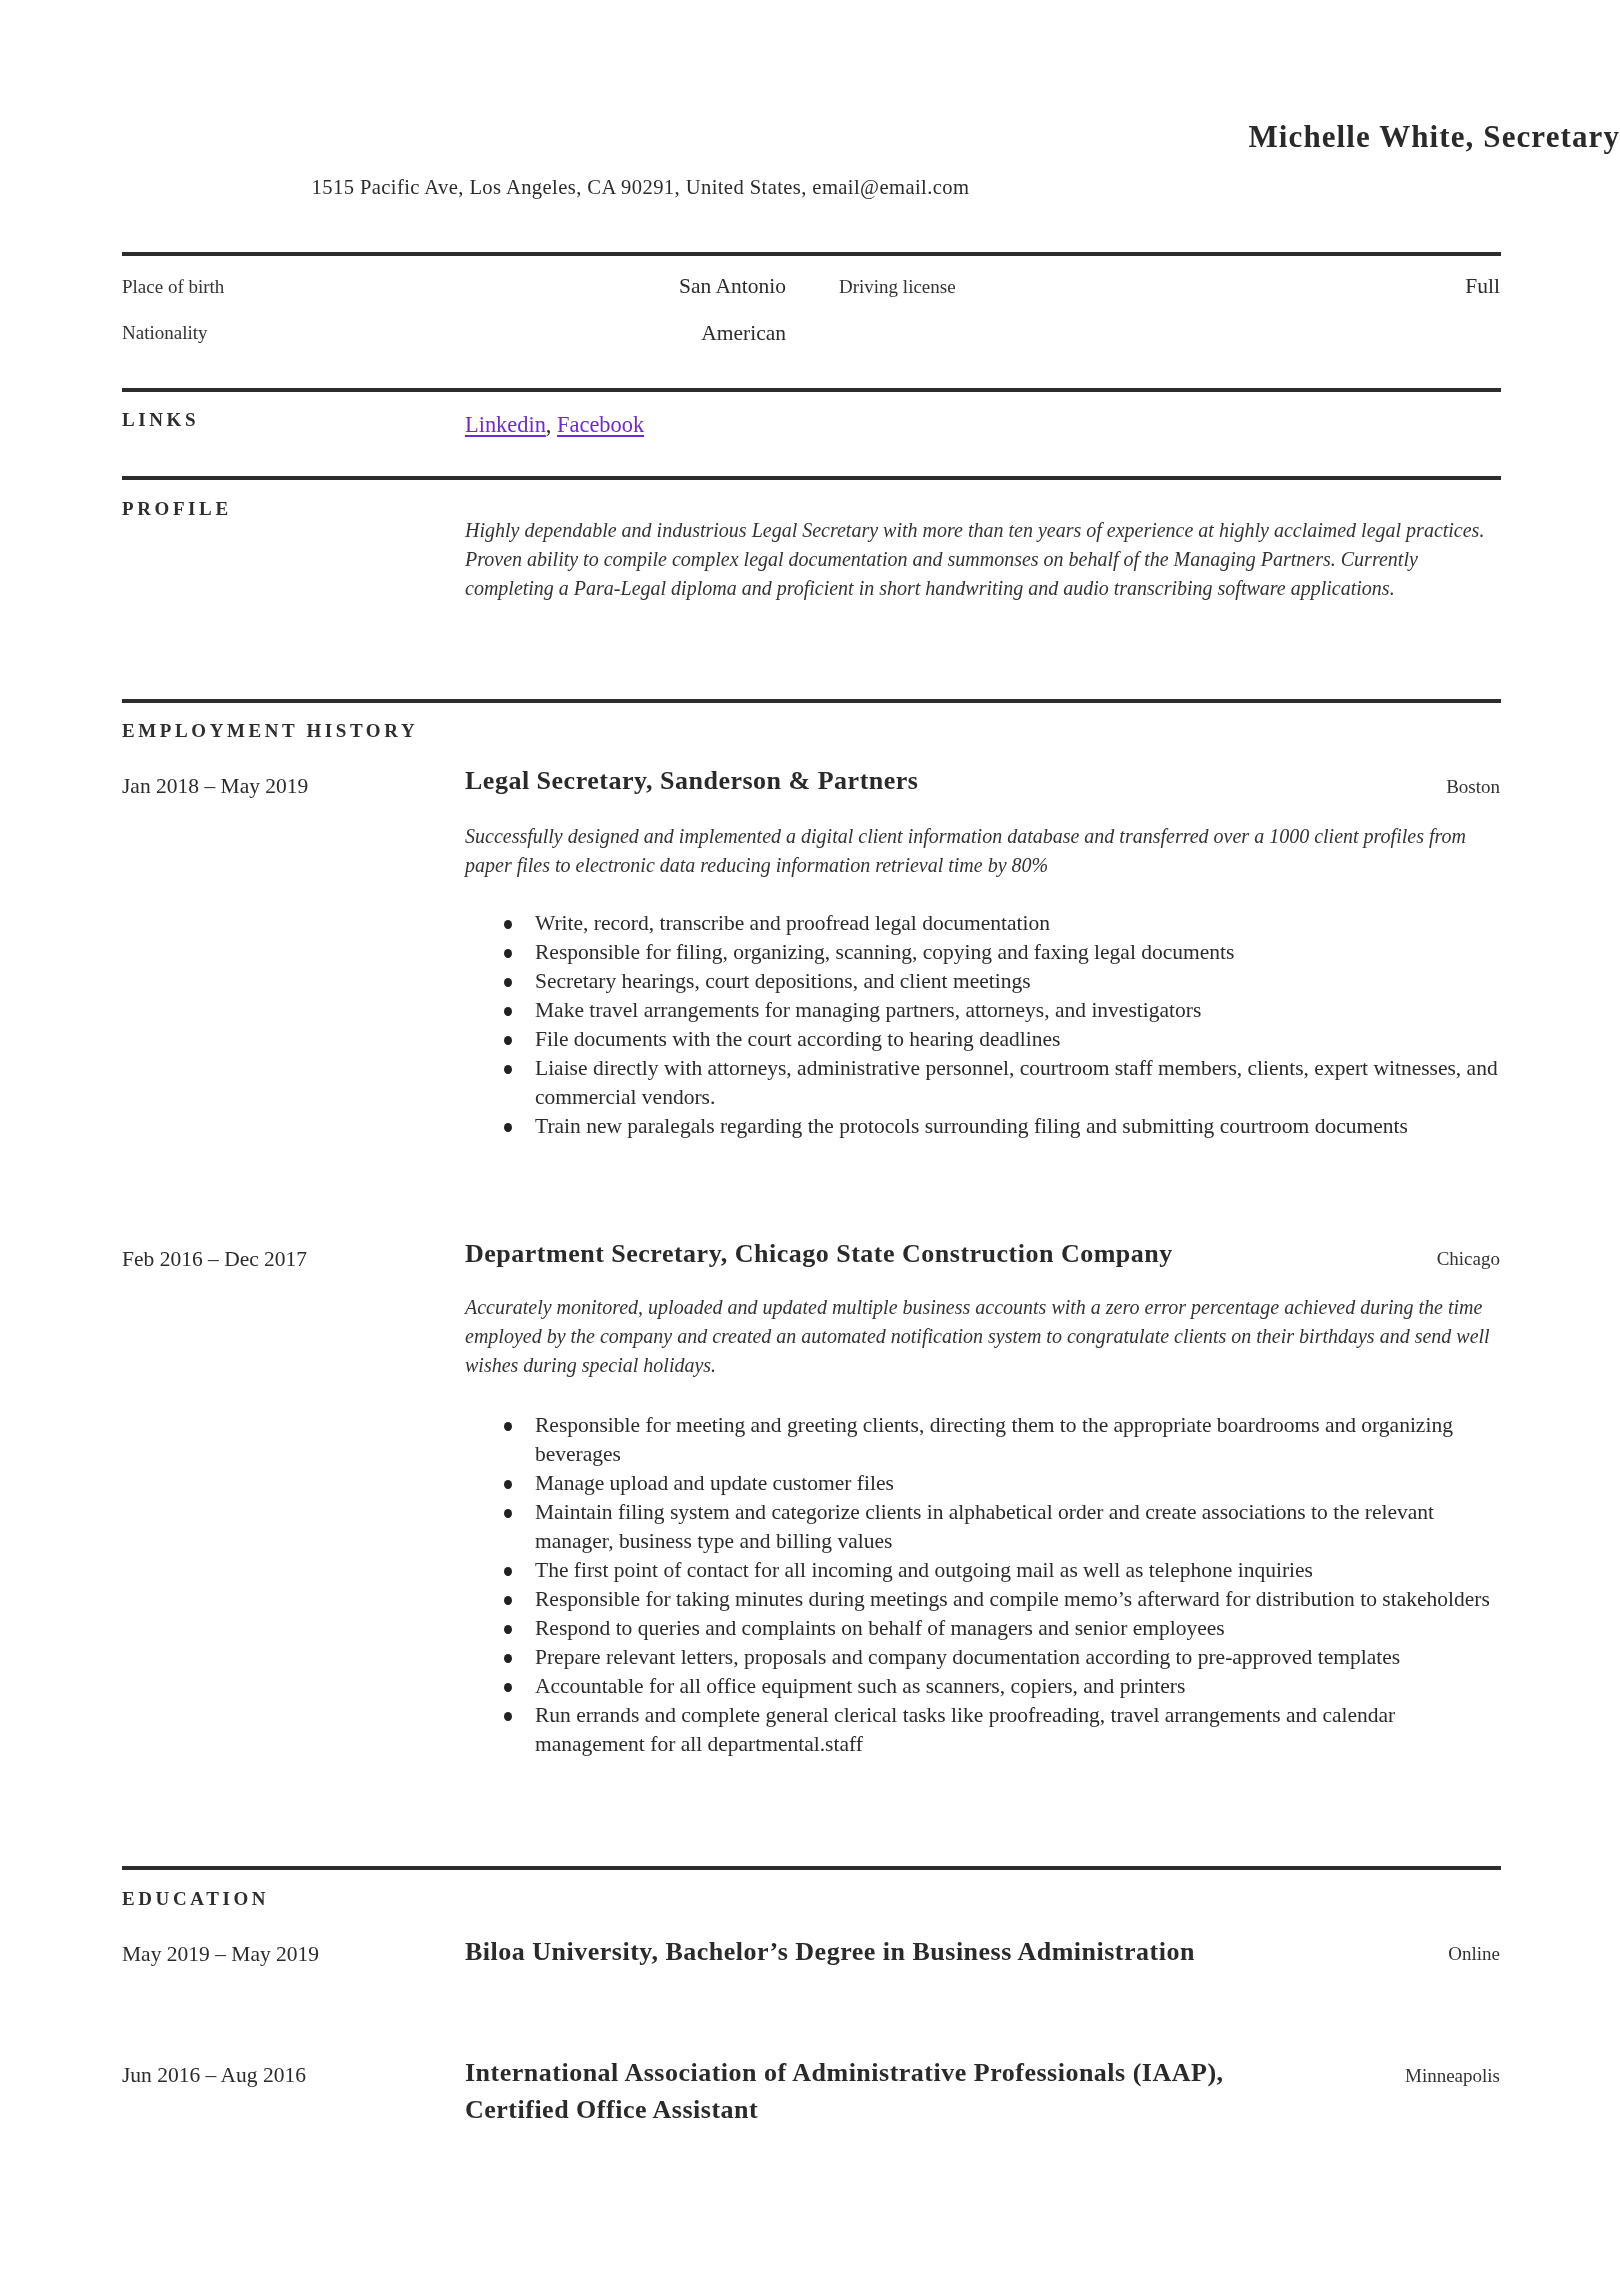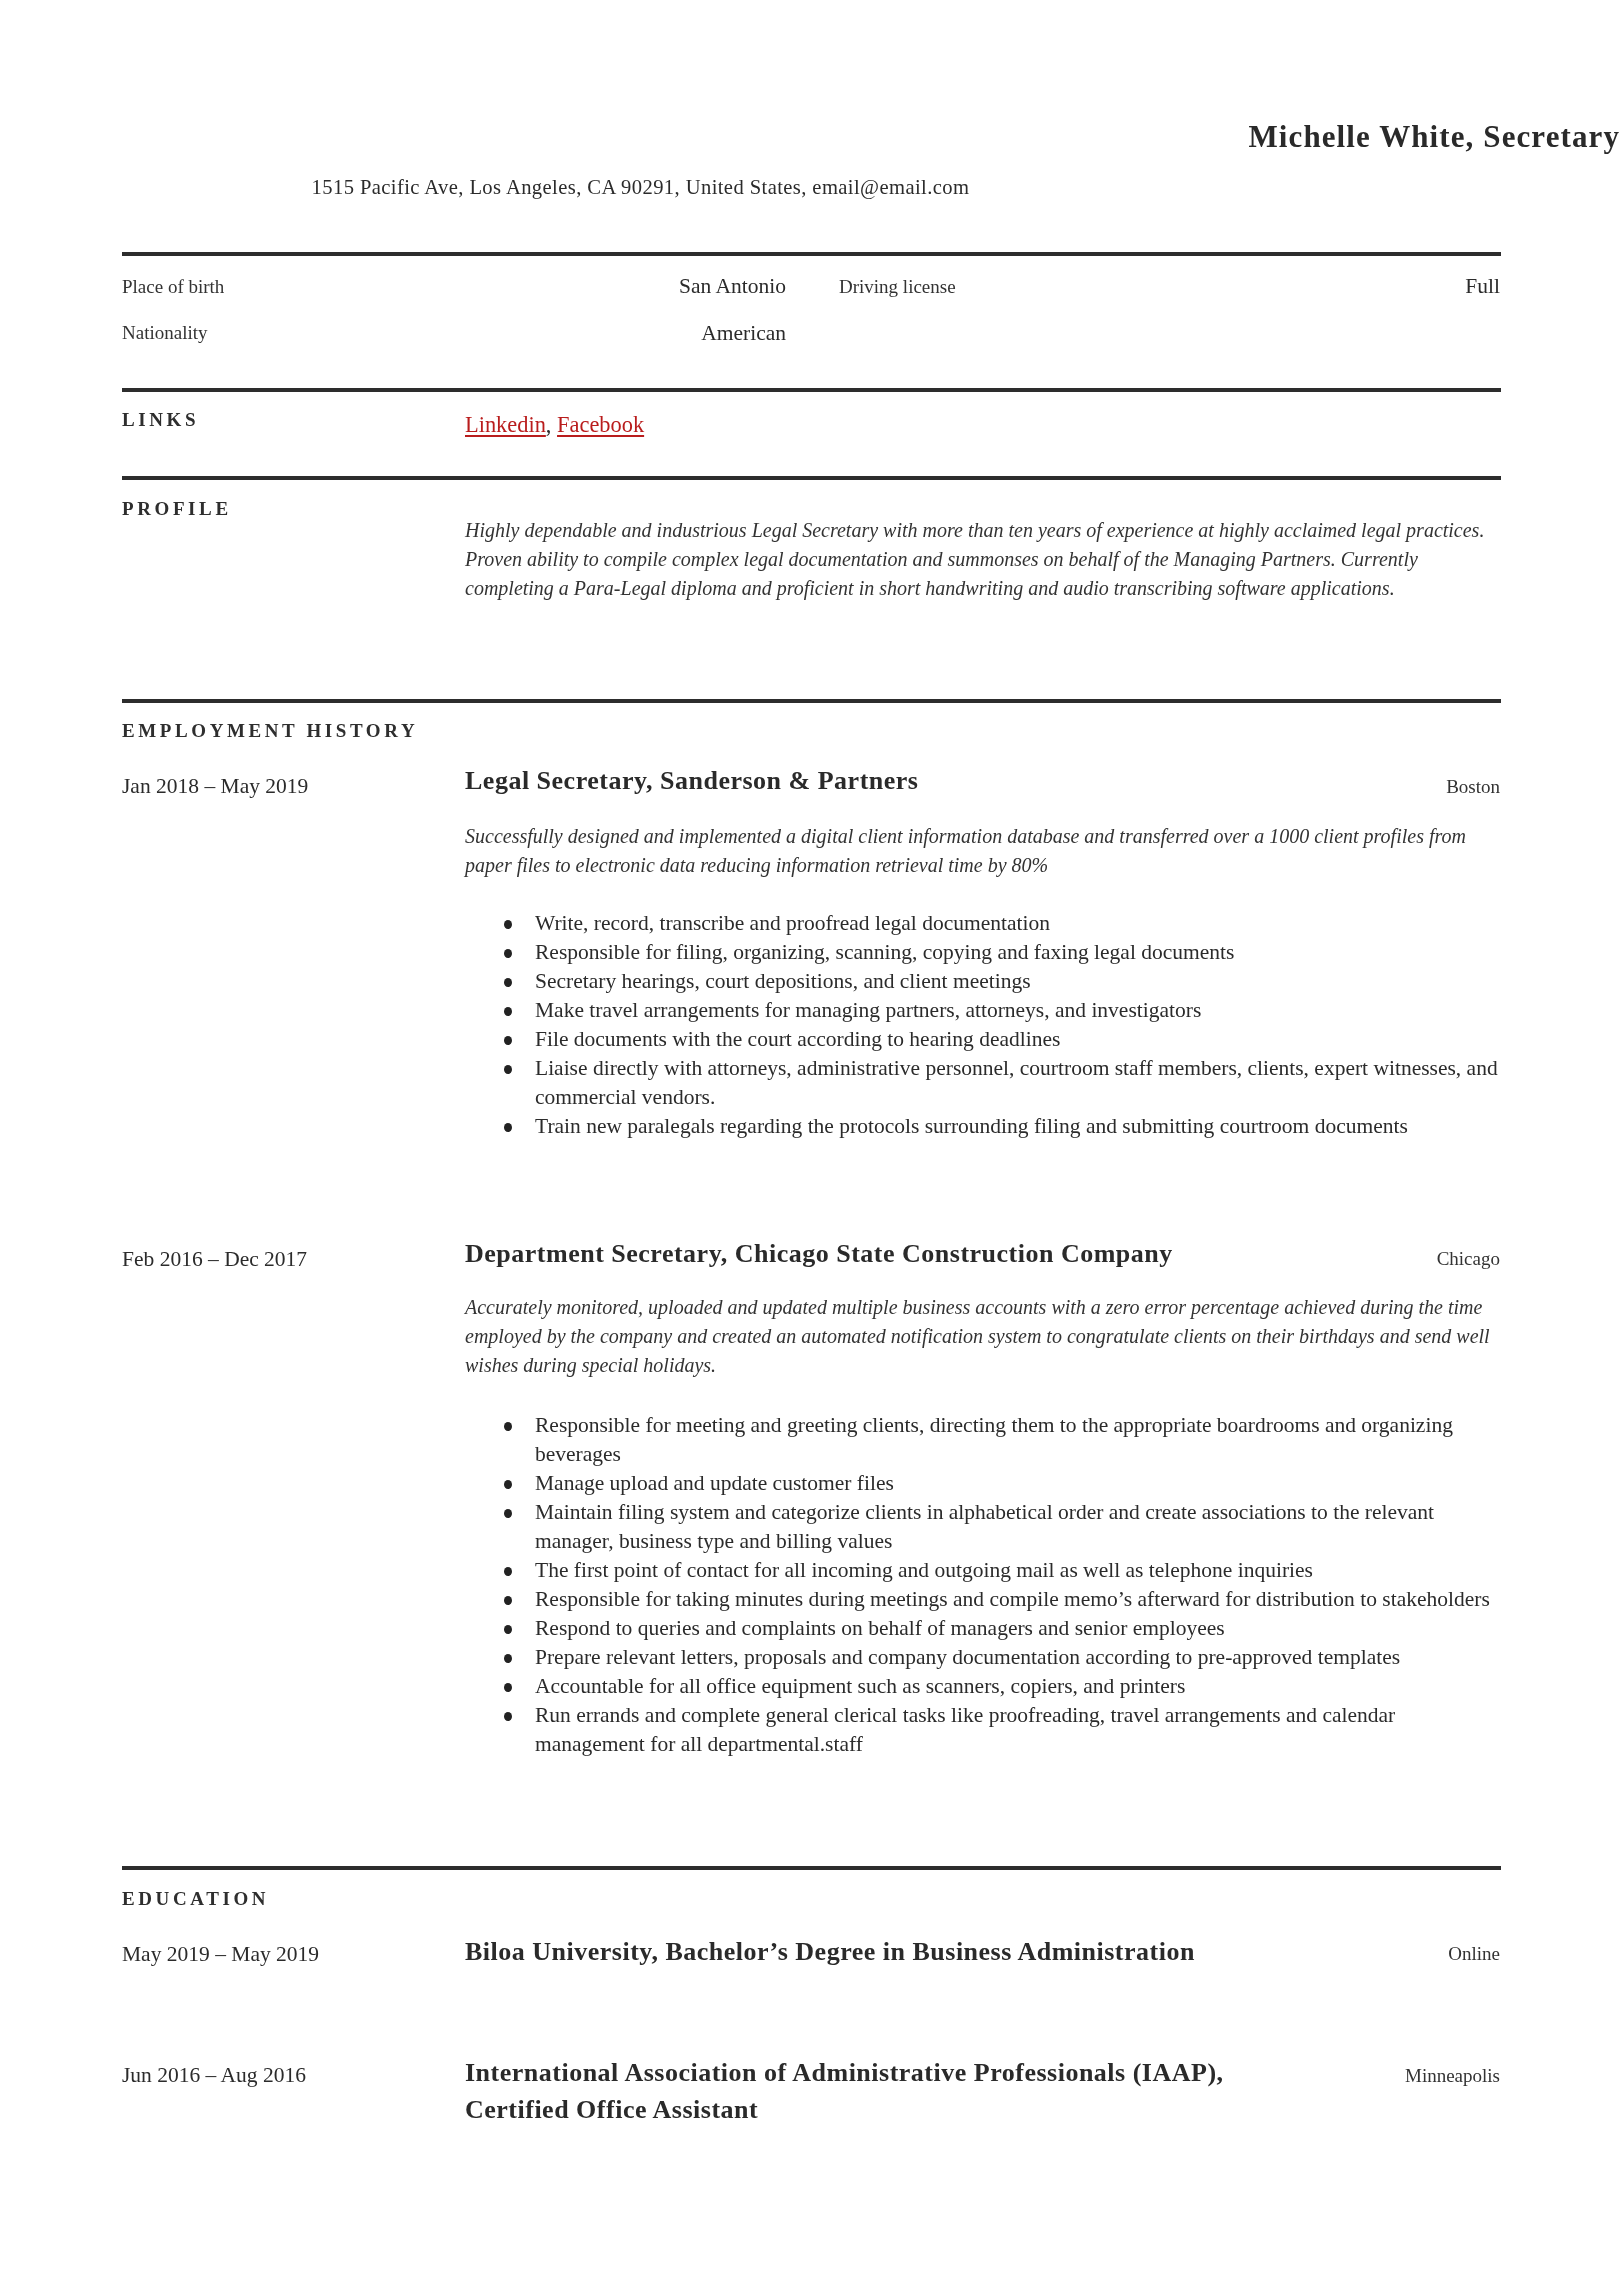--- a/index.html
+++ b/index.html
@@ -18,21 +18,21 @@
     left: 0; width: 1281px; top: 176px; text-align: center;
     font-size: 20.6px; letter-spacing: 0.4px; color: #2b2b2b;
   }
   .rule { left: 122px; width: 1379px; height: 3.6px; background: #2d2d2d; }
   .lbl { font-size: 19px; color: #333; }
   .val { font-size: 21.5px; color: #2b2b2b; }
   .sec-head {
     left: 122px; font-size: 19px; font-weight: bold; letter-spacing: 3.6px; color: #2e2e2e;
   }
   .link { font-size: 22.4px; color: #2b2b2b; }
-  .link a { color: #b91c1c; text-decoration: underline; text-underline-offset: 2.7px; text-align: right; }
+  .link a { color: #6d28d9; text-decoration: underline; text-underline-offset: 2.7px; text-align: right; }
   .italic-block {
     left: 465px; width: 1039px; font-style: italic; font-size: 20px;
     line-height: 29px; color: #333;
   }
   .date { left: 122px; font-size: 21.5px; color: #2b2b2b; }
   .job-title { left: 465px; font-size: 26px; font-weight: bold; letter-spacing: 0.5px; color: #2a2a2a; }
   .city { right: 120px; font-size: 19px; color: #333; text-align: right; }
   ul.bullets {
     position: absolute; left: 465px; width: 1039px; margin: 0; padding: 0; list-style: none;
     font-size: 21.5px; line-height: 29px; color: #2b2b2b;

